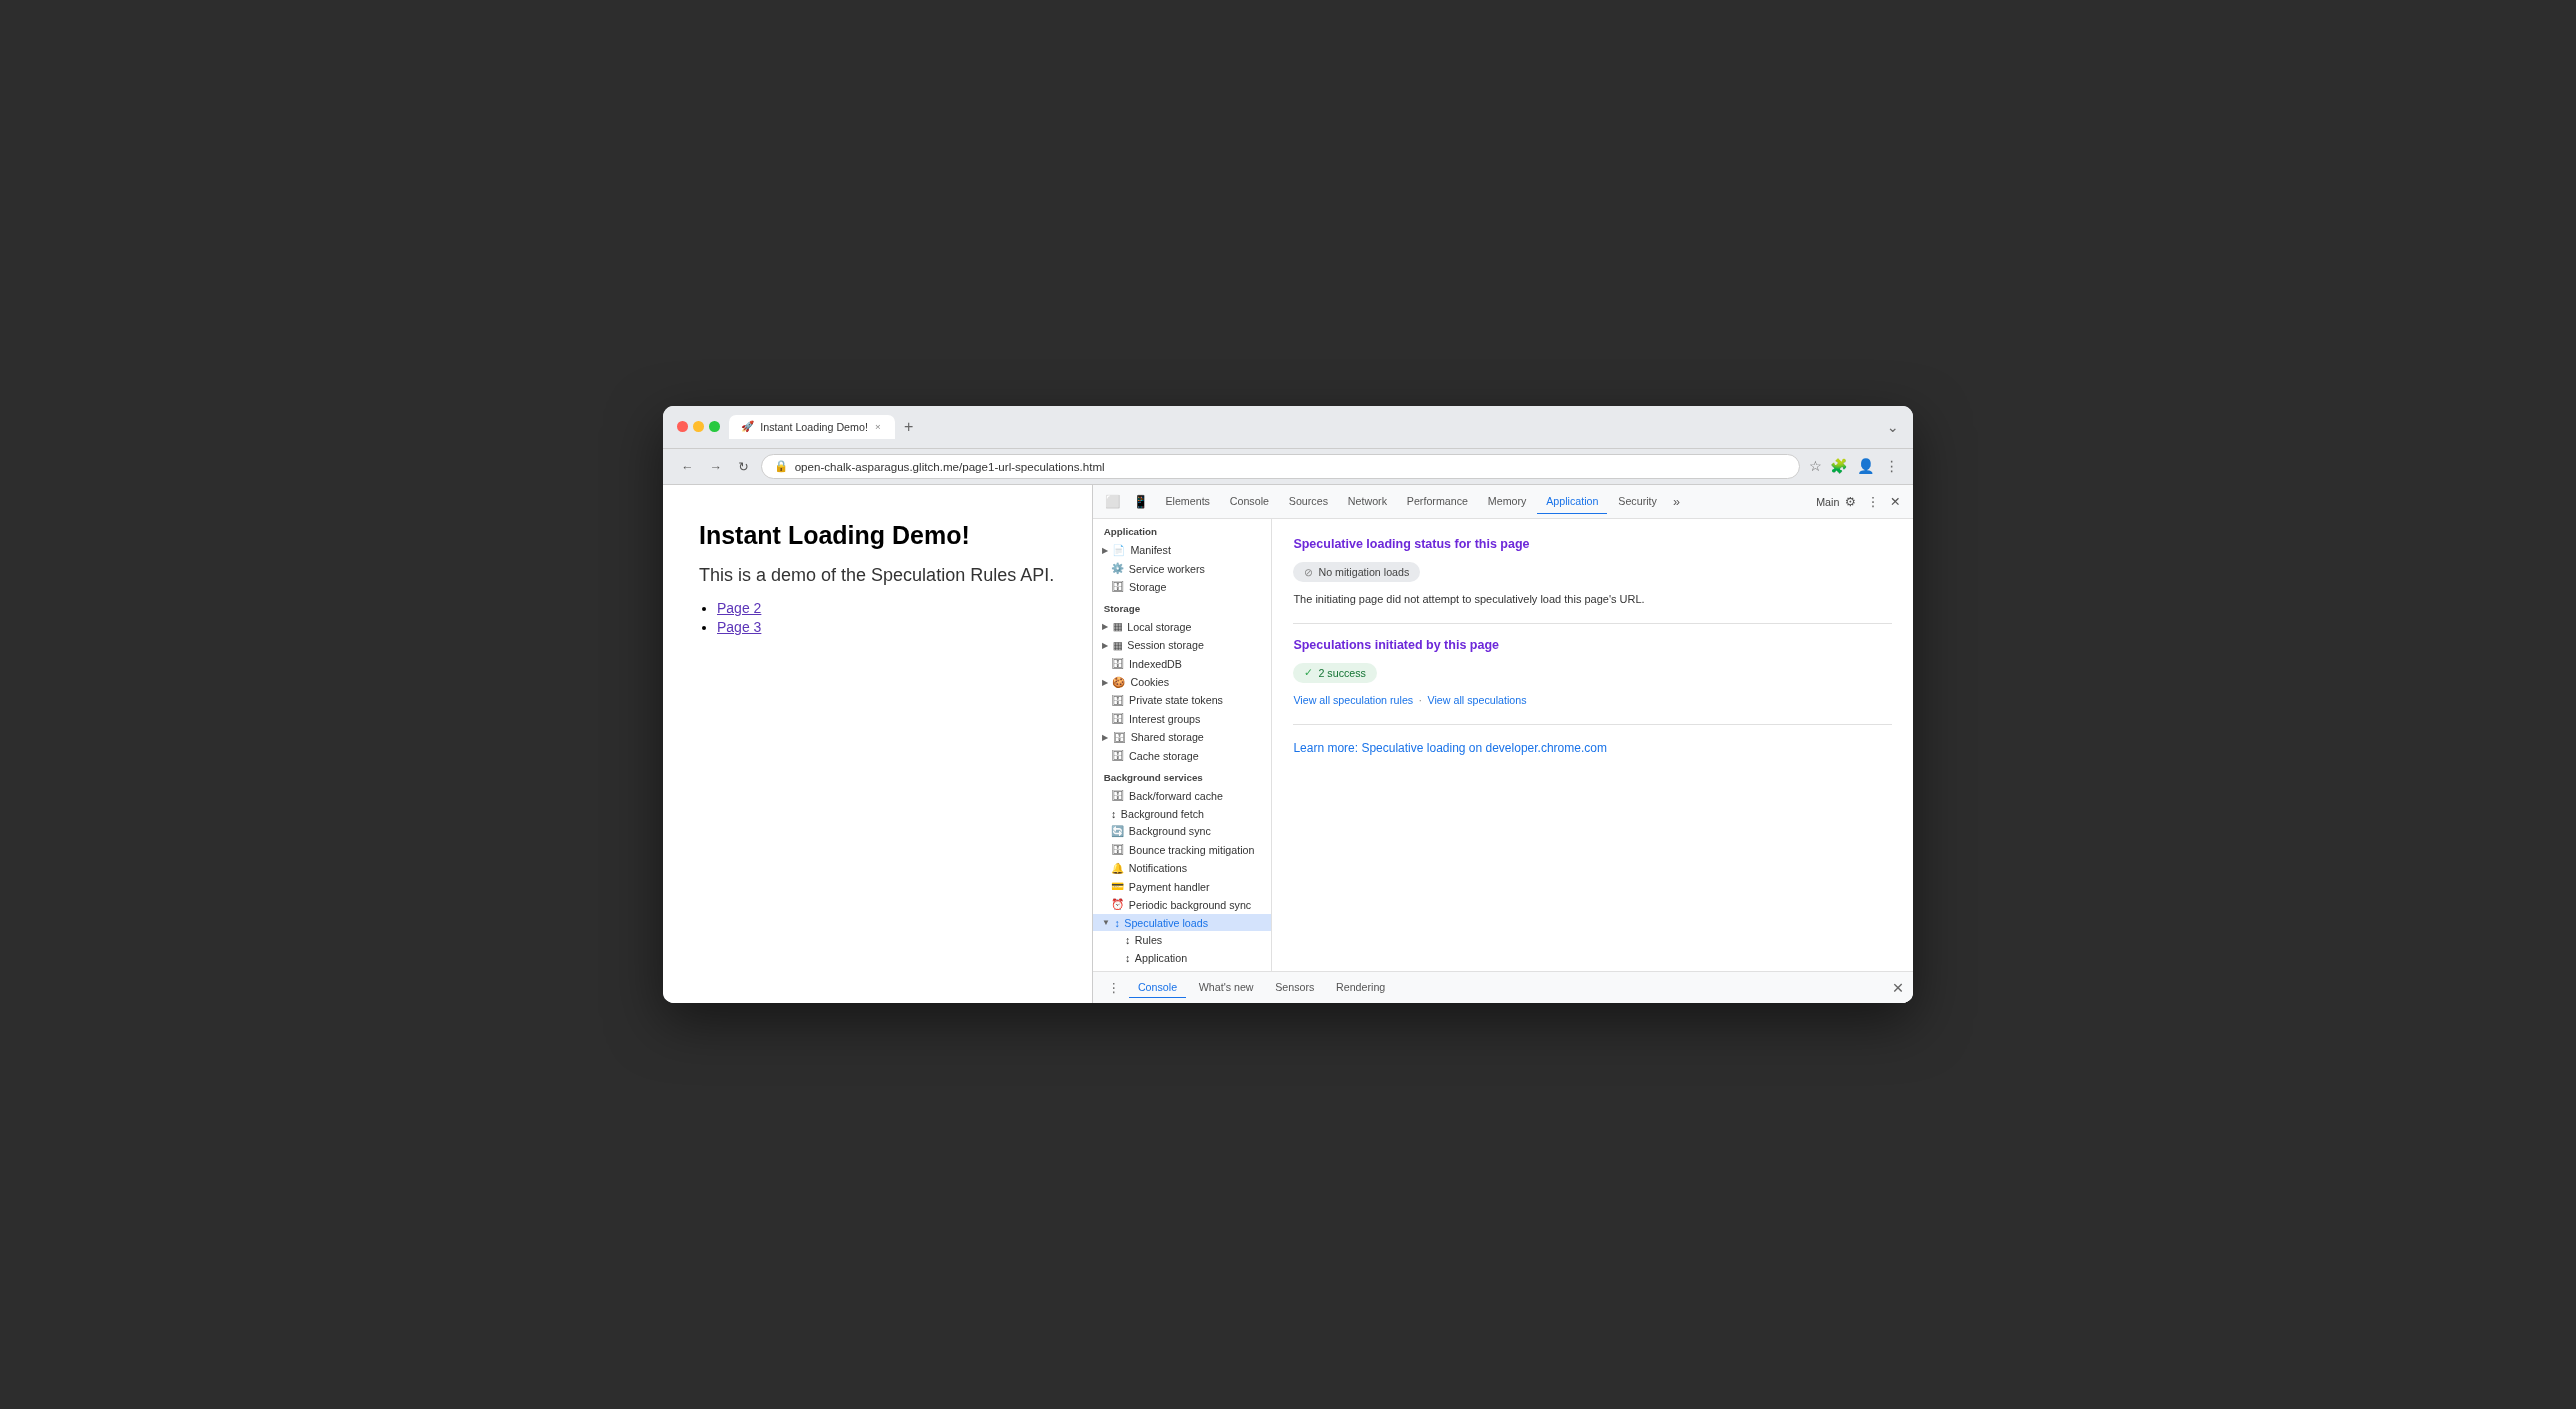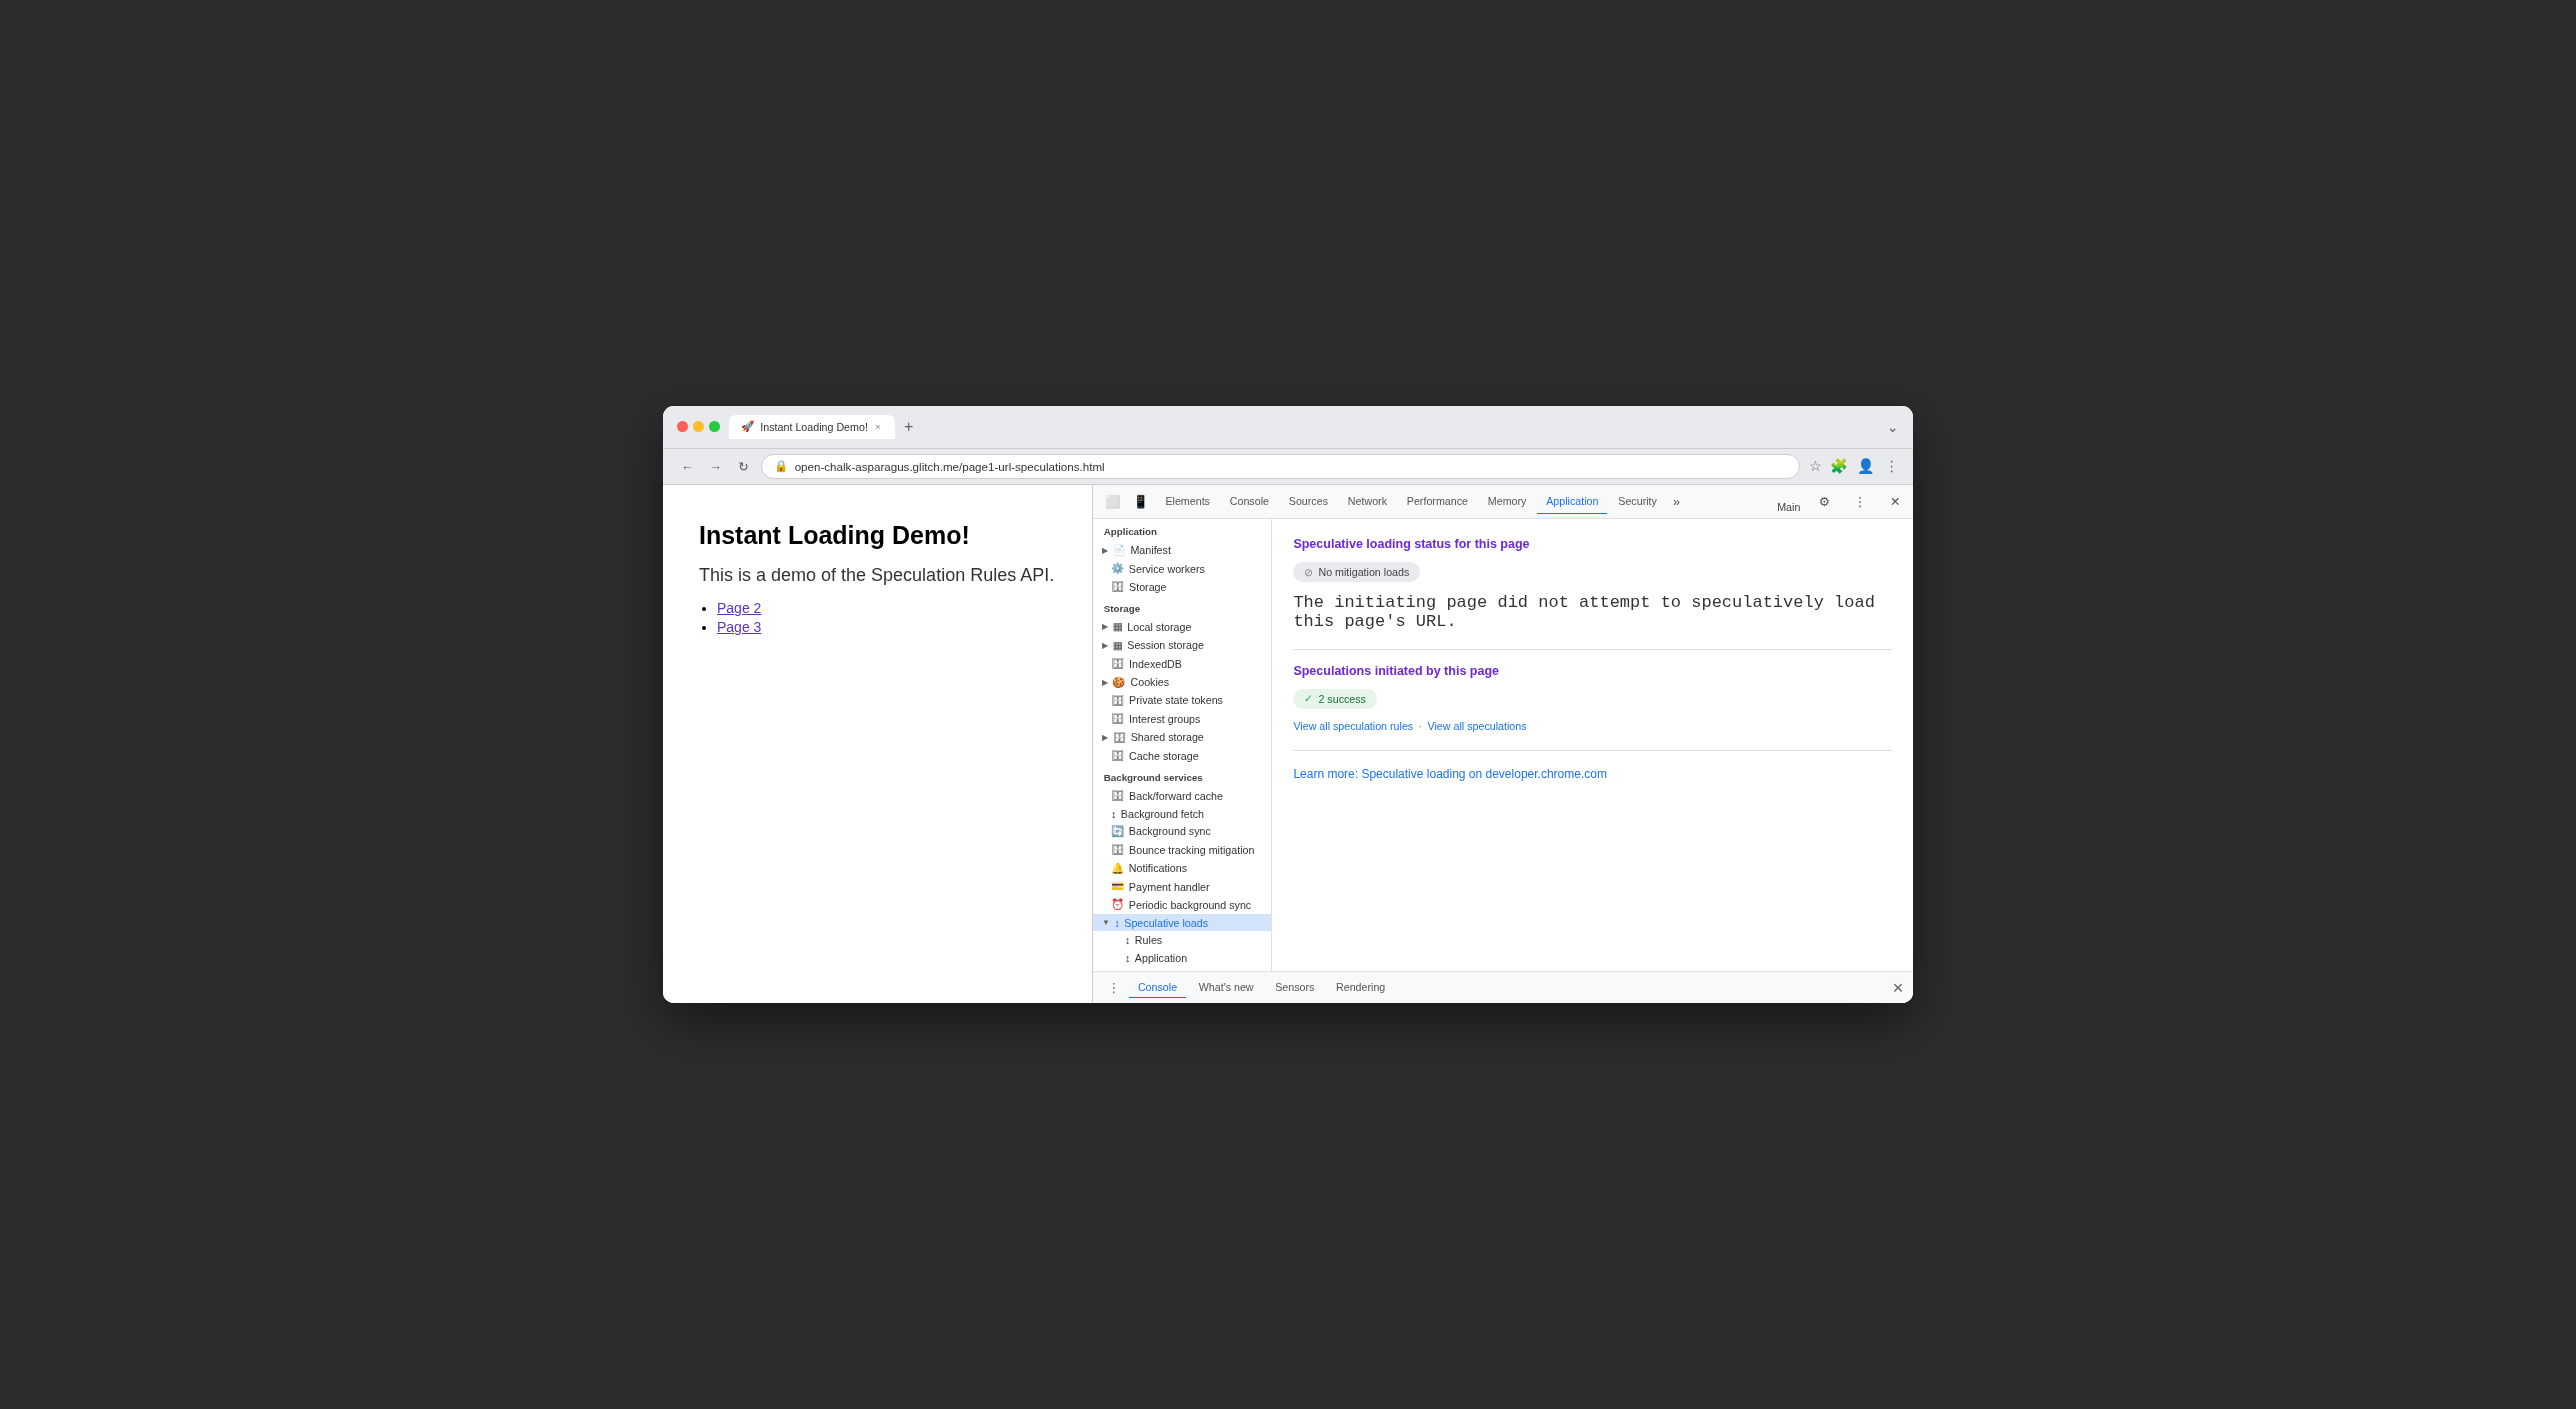--- a/index.html
+++ b/index.html
@@ -245,24 +245,23 @@
       gap: 5.4px;
       background: #e8eaed;
       border-radius: 10.7px;
       padding: 3.6px 10.7px;
       font-size: 10.7px;
       color: #444;
       margin-bottom: 10.7px;
     }
     .status-icon { font-size: 10.7px; color: #888; }
     .info-text {
-      font-size: 17px;
+      font-size: 11px;
       color: #333;
       margin-bottom: 18px;
-      font-family: Liberation Mono, monospace;
     }
     .divider {
       border: none;
       border-top: 0.9px solid #e0e0e0;
       margin: 14.3px 0;
     }
     .success-badge {
       display: inline-flex;
       align-items: center;
       gap: 5.4px;
@@ -390,21 +389,21 @@
         <button class="devtools-icon-btn">📱</button>
         <div class="devtools-tab">Elements</div>
         <div class="devtools-tab">Console</div>
         <div class="devtools-tab">Sources</div>
         <div class="devtools-tab">Network</div>
         <div class="devtools-tab">Performance</div>
         <div class="devtools-tab">Memory</div>
         <div class="devtools-tab active">Application</div>
         <div class="devtools-tab">Security</div>
         <button class="devtools-icon-btn">»</button>
-        <div style="margin-left: auto; display: flex; align-items: flex-end; gap: 13px;">
+        <div style="margin-left: auto; display: flex; align-items: center; gap: 0;">
           <span style="font-size: 10.7px; color: #444; cursor: pointer;">Main</span>
           <button class="devtools-icon-btn">⚙</button>
           <button class="devtools-icon-btn">⋮</button>
           <button class="devtools-icon-btn">✕</button>
         </div>
       </div>
 
       <div class="devtools-body">
 
         <div class="devtools-sidebar">

